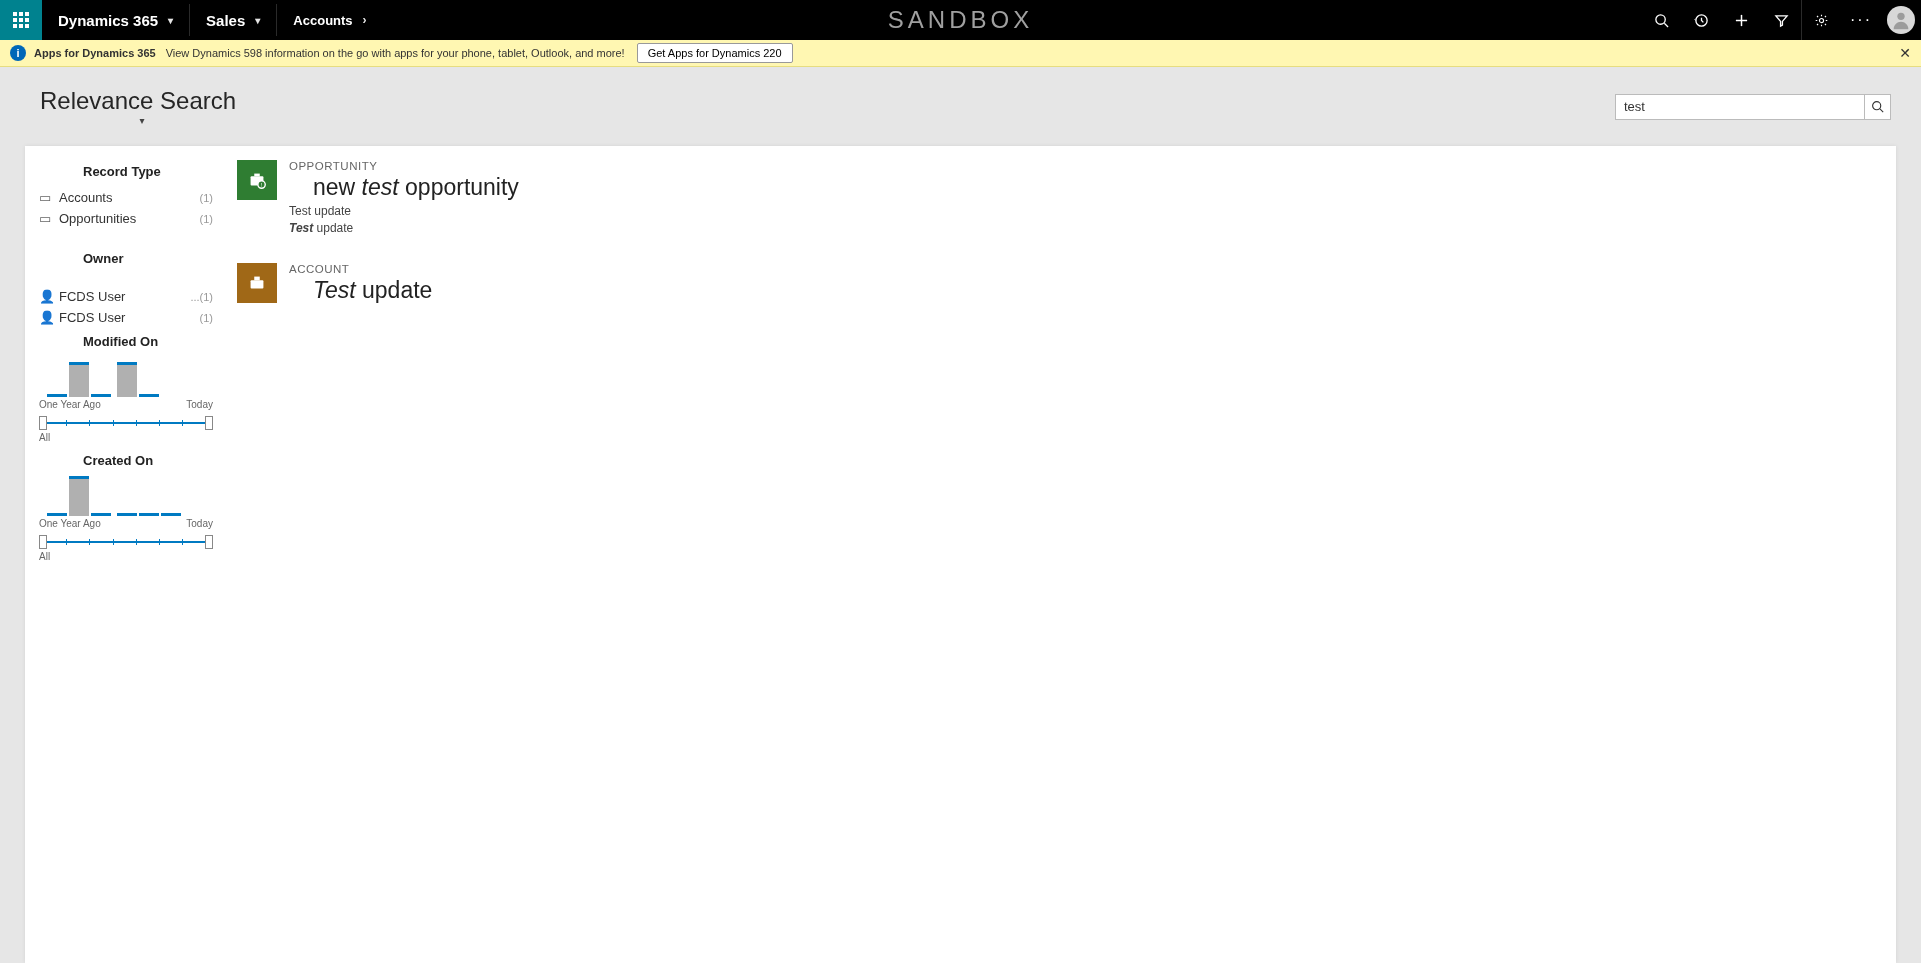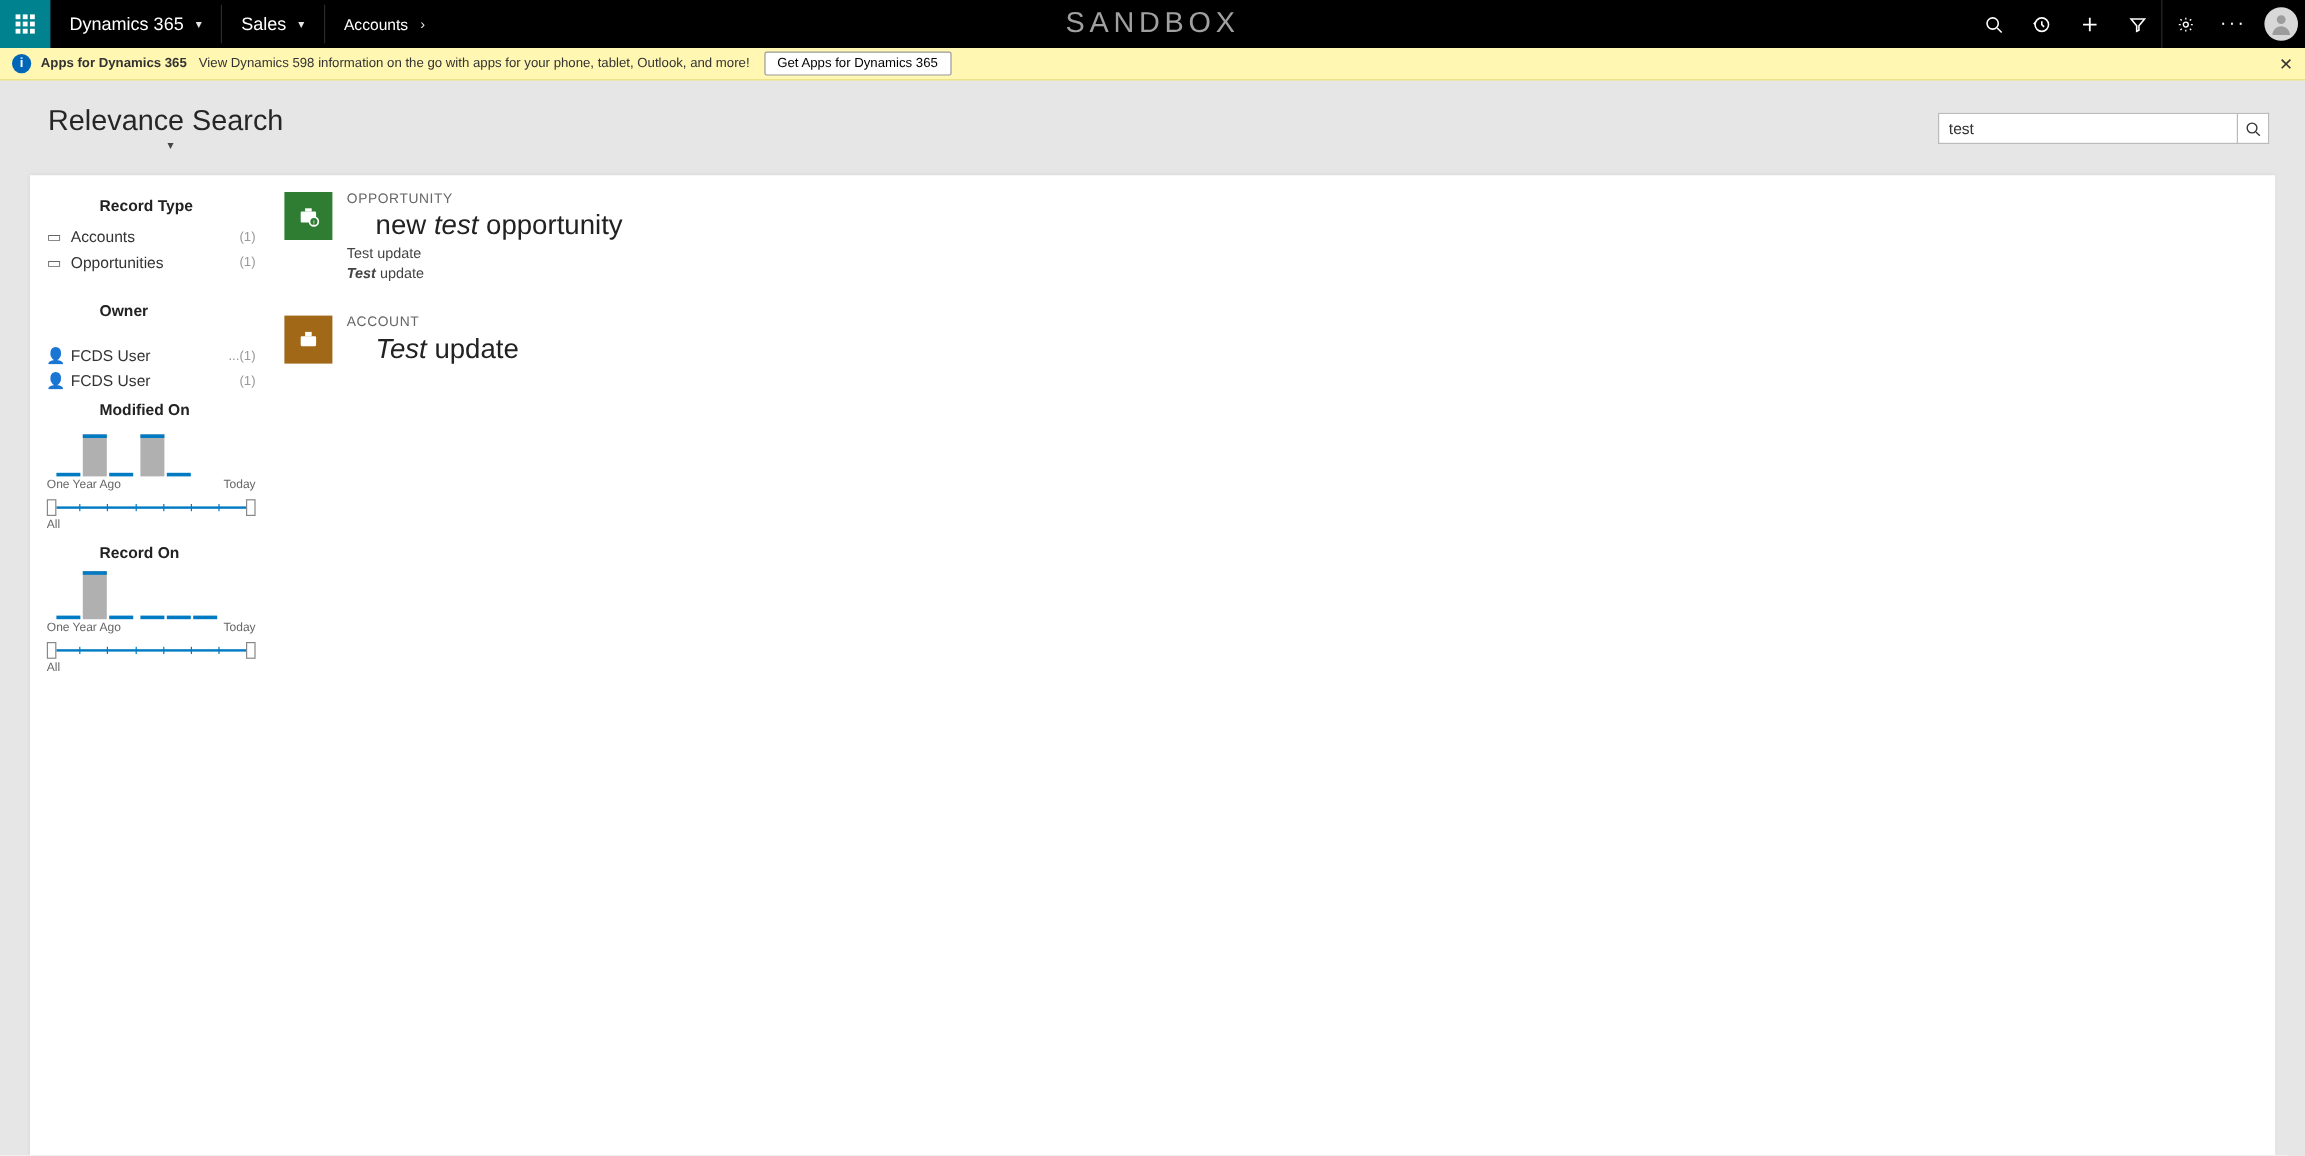--- a/index.html
+++ b/index.html
@@ -7,21 +7,21 @@
 
   
   .topnav {
     height: 40px; width: 100%; background: #000; display: flex; align-items: center; color: #fff; position: relative;
   }
   .waffle {
     width: 42px; height: 40px; background: #00828f; display: flex; align-items: center; justify-content: center;
   }
   .waffle-grid { width:16px; height:16px; display:grid; grid-template-columns:repeat(3,4px); grid-template-rows:repeat(3,4px); gap:2px;}
   .waffle-grid span{ width:4px; height:4px; background:#fff;}
-  .nav-seg { padding:0 16px; height:32px; display:flex; align-items:center; font-size:15px; border-right:1px solid #2a2a2a;}
+  .nav-seg { padding:0 16px; height:32px; display:flex; align-items:center; font-size:15px; border-right:1px solid #2a2a2a;font-weight:bold;}
   .nav-seg.small { font-size:13px;}
   .nav-seg .chev { margin-left:10px; font-size:10px; opacity:.9;}
   .nav-seg .chev.right { font-size:12px;}
   .sandbox {
     position:absolute; left:50%; transform:translateX(-50%); top:0; height:40px; display:flex; align-items:center;
     font-size:24px; letter-spacing:4px; color:#a0a0a0; font-weight:300;
   }
   .topnav-right { position:absolute; right:0; top:0; height:40px; display:flex; align-items:center;}
   .ticon { width:40px; height:40px; display:flex; align-items:center; justify-content:center; font-size:16px; color:#fff;}
   .ticon.sep { border-left:1px solid #2a2a2a;}
@@ -154,21 +154,21 @@
           </svg>
       </div>
     </div>
   </div>
 </div>
 
 <div class="notif">
   <div class="info-icon">i</div>
   <span class="ntitle">Apps for Dynamics 365</span>
   <span class="ndesc">View Dynamics 598 information on the go with apps for your phone, tablet, Outlook, and more!</span>
-  <button class="nbtn">Get Apps for Dynamics 365</button>
+  <button class="nbtn">Get Apps for Dynamics 220</button>
   <span class="nclose">
     <span>✕</span>
   </span>
 </div>
 
 <div class="searchhdr">
   <h1>
     <span>Relevance Search</span>
     <span class="dd">▾</span>
   </h1>
@@ -231,21 +231,21 @@
           <div class="tick" style="left:42%"></div>
           <div class="tick" style="left:56%"></div>
           <div class="tick" style="left:70%"></div>
           <div class="tick" style="left:84%"></div>
         </div>
       <div class="handle" style="left:0"></div>
       <div class="handle" style="right:0"></div>
     </div>
     <div class="slider-label">All</div>
 
-    <h3 style="margin-top:10px">Record On</h3>
+    <h3 style="margin-top:10px">Created On</h3>
     <div class="hist">
       <div class="cap" style="left:8px;"></div>
       <div class="bar" style="left:30px;height:40px"></div>
       <div class="cap" style="left:52px;"></div>
       <div class="cap" style="left:78px;"></div>
       <div class="cap" style="left:100px;"></div>
       <div class="cap" style="left:122px;"></div>
     </div>
     <div class="axis-labels">
       <span>One Year Ago</span>

